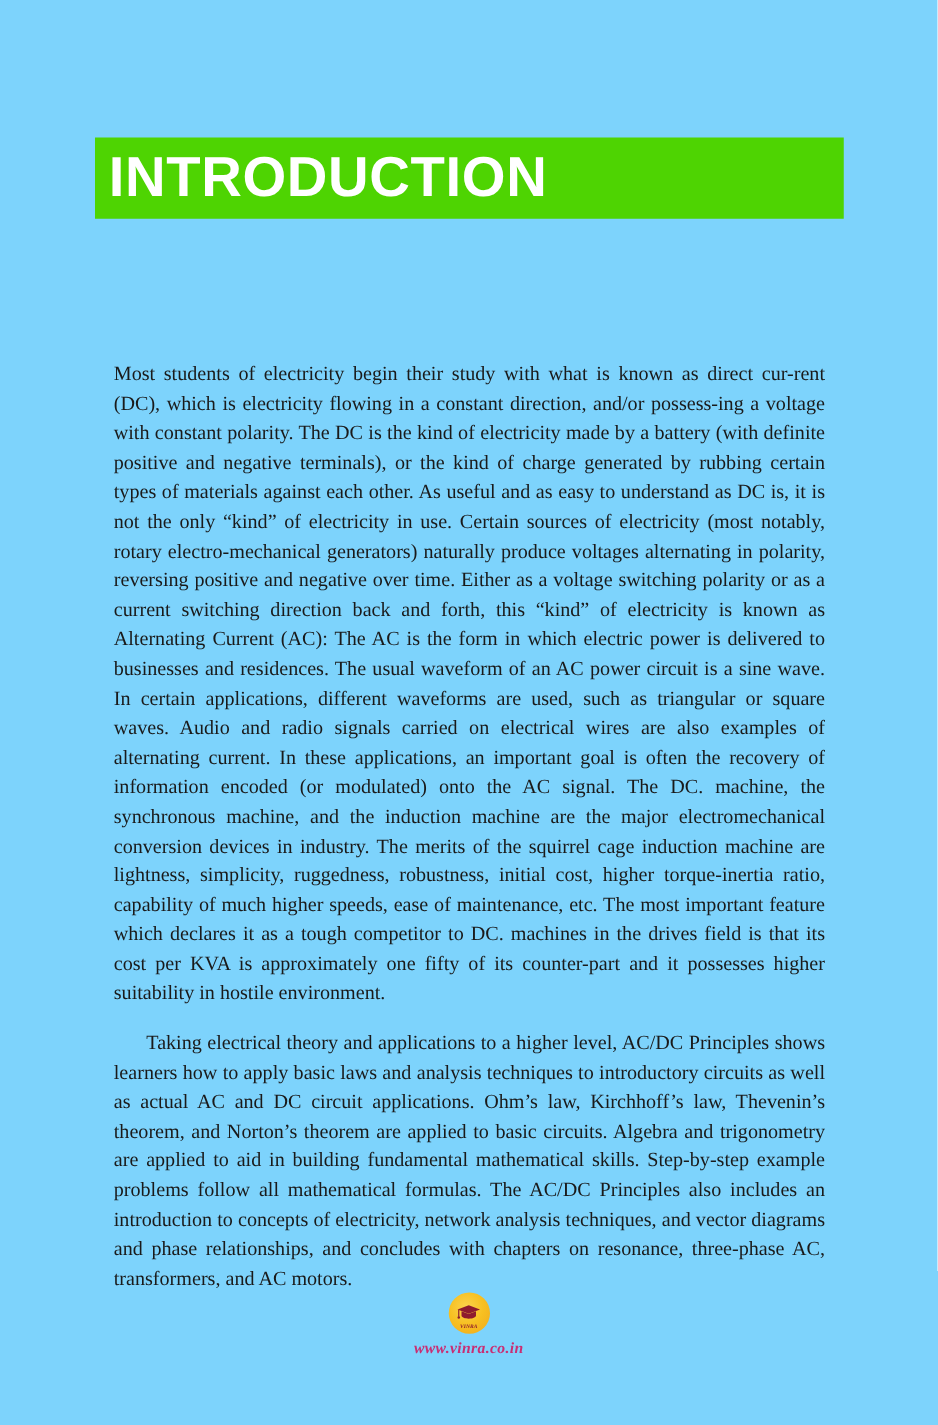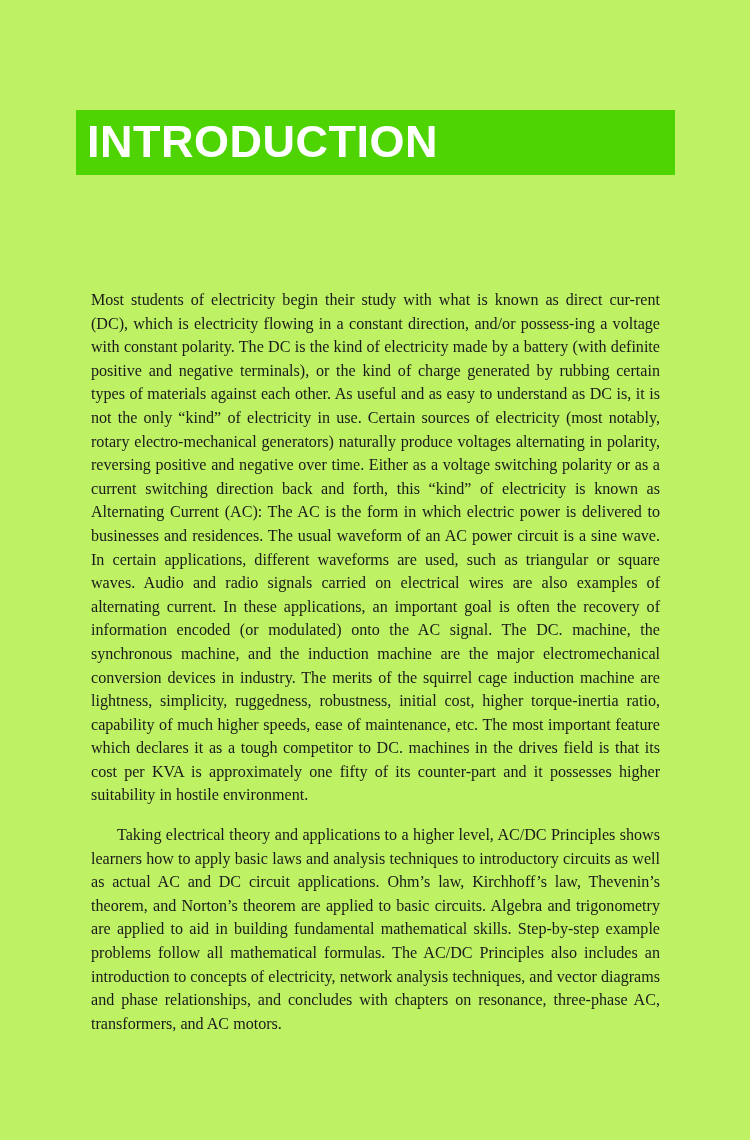--- a/index.html
+++ b/index.html
@@ -13,21 +13,21 @@
     position: relative;
     font-family: "Liberation Serif", serif;
     -webkit-font-smoothing: antialiased;
   }
 
   .page {
     position: absolute;
     inset: 0;
     width: 750px;
     height: 1140px;
-    background: #bef264;
+    background: #7dd3fc;
     overflow: hidden;
   }
 
   
   .title-banner {
     position: absolute;
     left: 76px;
     top: 110px;
     width: 599px;
     height: 65px;
@@ -125,14 +125,31 @@
 
   <div class="title-banner">
     <div class="title-text">INTRODUCTION</div>
   </div>
 
   <div class="body-block">
     <p class="body-par">Most students of electricity begin their study with what is known as direct cur-rent (DC), which is electricity flowing in a constant direction, and/or possess-ing a voltage with constant polarity. The DC is the kind of electricity made by a battery (with definite positive and negative terminals), or the kind of charge generated by rubbing certain types of materials against each other. As useful and as easy to understand as DC is, it is not the only “kind” of electricity in use. Certain sources of electricity (most notably, rotary electro-mechanical generators) naturally produce voltages alternating in polarity, reversing positive and negative over time. Either as a voltage switching polarity or as a current switching direction back and forth, this “kind” of electricity is known as Alternating Current (AC): The AC is the form in which electric power is delivered to businesses and residences. The usual waveform of an AC power circuit is a sine wave. In certain applications, different waveforms are used, such as triangular or square waves. Audio and radio signals carried on electrical wires are also examples of alternating current. In these applications, an important goal is often the recovery of information encoded (or modulated) onto the AC signal. The DC. machine, the synchronous machine, and the induction machine are the major electromechanical conversion devices in industry. The merits of the squirrel cage induction machine are lightness, simplicity, ruggedness, robustness, initial cost, higher torque-inertia ratio, capability of much higher speeds, ease of maintenance, etc. The most important feature which declares it as a tough competitor to DC. machines in the drives field is that its cost per KVA is approximately one fifty of its counter-part and it possesses higher suitability in hostile environment.</p>
     <p class="body-par indented">Taking electrical theory and applications to a higher level, AC/DC Principles shows learners how to apply basic laws and analysis techniques to introductory circuits as well as actual AC and DC circuit applications. Ohm’s law, Kirchhoff’s law, Thevenin’s theorem, and Norton’s theorem are applied to basic circuits. Algebra and trigonometry are applied to aid in building fundamental mathematical skills. Step-by-step example problems follow all mathematical formulas. The AC/DC Principles also includes an introduction to concepts of electricity, network analysis techniques, and vector diagrams and phase relationships, and concludes with chapters on resonance, three-phase AC, transformers, and AC motors.</p>
   </div>
 
+  <div class="footer">
+    <div class="footer-logo">
+      <span class="cap-wrap">
+        <svg width="22" height="22" viewBox="0 0 22 22" aria-hidden="true">
+
+          <polygon points="11,4.2 20,7.6 11,11.0 2,7.6" fill="#8E1B2E"></polygon>
+
+          <path d="M5.2 8.9 L5.2 12.4 C5.2 13.9 8.0 14.9 11 14.9 C14 14.9 16.8 13.9 16.8 12.4 L16.8 8.9 L11 11.2 Z" fill="#8E1B2E"></path>
+
+          <path d="M3.0 8.0 L3.0 13.3" stroke="#8E1B2E" stroke-width="0.9" fill="none"></path>
+          <circle cx="3.0" cy="13.9" r="1.0" fill="#8E1B2E"></circle>
+        </svg>
+      </span>
+      <span class="footer-sub">VINRA</span>
+    </div>
+    <div class="footer-url">www.vinra.co.in</div>
+  </div>
 
 </div>
 
 </body></html>

